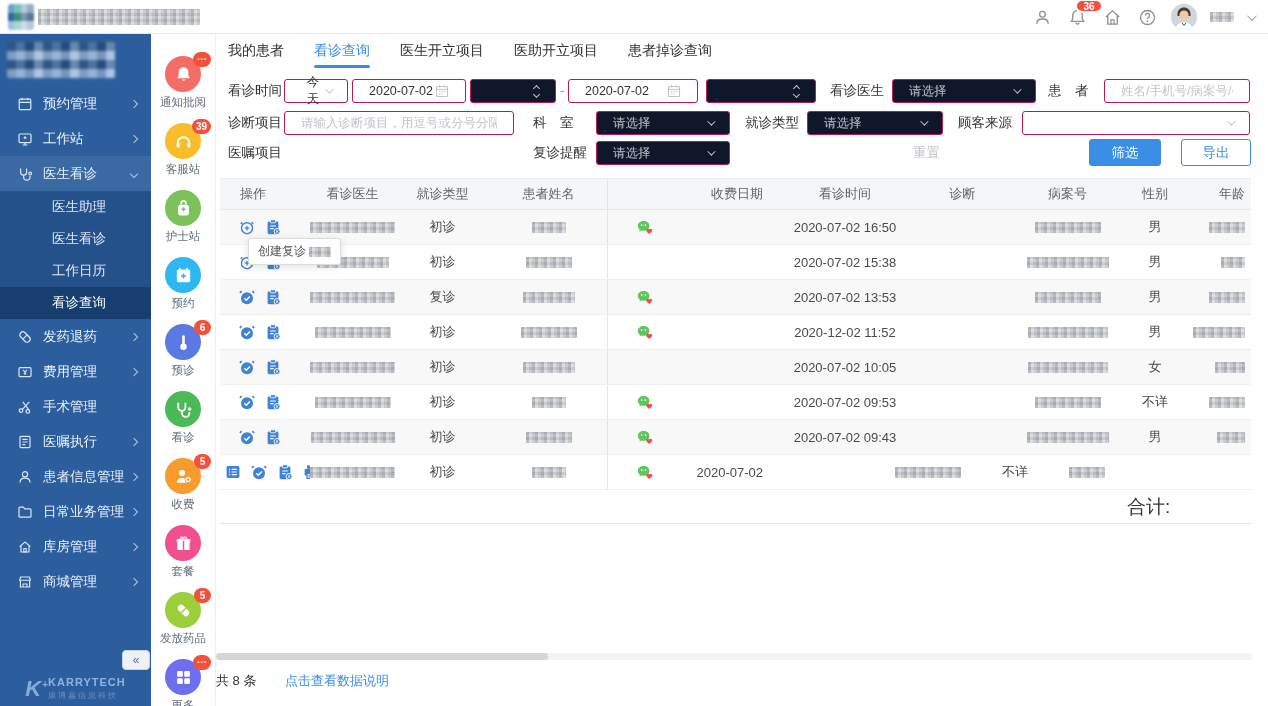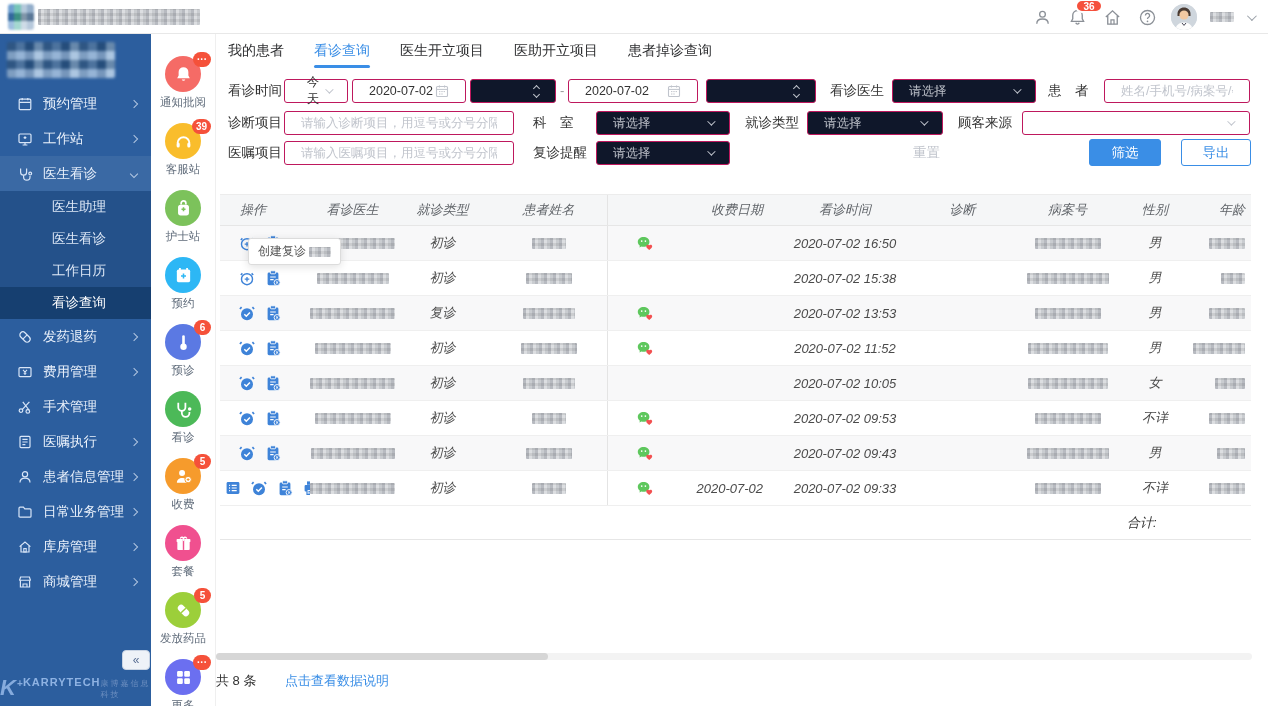--- a/index.html
+++ b/index.html
@@ -53,21 +53,21 @@
   .chev-d { transform:rotate(45deg); }
   .side-sub { background:#24518a; }
   .side-sub .sub-item { height:32px; line-height:32px; padding-left:52px; font-size:13.5px; color:#dfe9f7; cursor:pointer; }
   .side-sub .sub-item.active { background:#163f70; color:#fff; }
   .collapse-btn { position:absolute; right:1px; top:616px; width:28px; height:20px; background:#eef2f8;
     border:1px solid #c9d4e4; border-radius:4px; color:#5a6f94; font-size:12px; line-height:18px;
     text-align:center; cursor:pointer; }
   .brand { position:absolute; left:0; top:642px; width:151px; display:flex; align-items:center; justify-content:center; gap:7px; }
   .brand-k { font-size:22px; font-weight:bold; font-style:italic; color:#86abdd; position:relative; line-height:22px; }
   .brand-k i { position:absolute; right:-7px; top:-4px; font-size:10px; font-style:normal; color:#86abdd; }
-  .brand-txt { display:flex; flex-direction:row; }
+  .brand-txt { display:flex; flex-direction:column; }
   .brand-name { font-size:11px; font-weight:bold; letter-spacing:1px; color:#8fb3e3; }
   .brand-sub { font-size:8px; letter-spacing:2px; color:#6d8fc0; margin-top:2px; }
 
   
   .quickbar { position:absolute; left:151px; top:34px; width:65px; height:672px; background:#fff;
     border-right:1px solid #efefef; z-index:10; display:flex; flex-direction:column; align-items:center;
     padding-top:22px; gap:13px; }
   .qb-item { display:flex; flex-direction:column; align-items:center; cursor:pointer; }
   .qb-circle { width:36px; height:36px; border-radius:50%; position:relative; display:flex; align-items:center; justify-content:center; }
   .qb-circle svg { width:19px; height:19px; }
@@ -98,35 +98,35 @@
   input.ctl { cursor:text; }
   input.ctl::placeholder { color:#c0c4cc; }
   .jlabel { display:inline-flex; justify-content:space-between; }
   .dash { position:absolute; font-size:13px; color:#999; line-height:24px; }
   .reset-txt { position:absolute; font-size:13.5px; color:#bfc3cb; line-height:26px; cursor:pointer; }
   .btn { position:absolute; height:27px; border-radius:3px; font-size:13.5px; text-align:center; line-height:25px; cursor:pointer; }
   .btn.primary { background:#3a8ee6; color:#fff; border:1px solid #3a8ee6; }
   .btn.ghost { background:#fff; color:#3a8ee6; border:1px solid #3a8ee6; }
 
   
-  .table { position:absolute; left:4px; top:160px; width:1031px;font-style:italic; }
+  .table { position:absolute; left:4px; top:144px; width:1031px; }
   .t-head { display:flex; height:32px; background:#f5f6f7; border-top:1px solid #ececec; border-bottom:1px solid #e6e6e6; }
   .t-row { display:flex; height:35px; border-bottom:1px solid #efefef; background:#fff; position:relative; }
   .t-row.odd { background:#f8f8f9; }
   .t-sum { height:34px; border-bottom:1px solid #e6e6e6; position:relative; }
   .cell { display:flex; align-items:center; justify-content:center; height:100%; font-size:13px; color:#4a4a4a; overflow:hidden; flex:none; }
   .cell.al { justify-content:flex-start; }
   .cell.ar { justify-content:flex-end; }
   .cell.hd { font-size:13px; color:#5f6368; }
   .cell.vdiv { border-left:1px solid #e4e4e4; }
   .op { width:18px; height:18px; margin-right:8px; display:inline-flex; cursor:pointer; }
   .op svg { width:18px; height:18px; display:block; }
   .wx { width:17px; height:17px; display:inline-flex; }
   .wx svg { width:17px; height:17px; }
-  .sum-label { position:absolute; left:907px; top:0; height:34px; line-height:34px; font-size:13px; color:#333; }
+  .sum-label { position:absolute; left:907px; top:0; height:34px; line-height:34px; font-size:19px; color:#333; }
 
   .tooltip { position:absolute; left:32px; top:204px; background:#fff; border:1px solid #dcdcdc; border-radius:3px;
     box-shadow:0 2px 8px rgba(0,0,0,.12); padding:4px 9px; font-size:12px; color:#555; z-index:15;
     display:flex; align-items:center; gap:3px; white-space:nowrap; }
 
   .hscroll { position:absolute; left:0; top:619px; width:1036px; height:7px; background:#f3f3f3; border-radius:4px; }
   .hscroll .thumb { position:absolute; left:0; top:0; width:332px; height:7px; background:#d6d6d6; border-radius:4px; cursor:pointer; }
 
   .foot-total { position:absolute; left:0; top:638px; font-size:13px; color:#333; }
   .foot-link { position:absolute; left:69px; top:638px; font-size:13px; color:#3a8ee6; cursor:pointer; }
@@ -484,21 +484,20 @@
   <div class="ctl dis" style="left:591px; top:77px; width:136px;">
     <span class="ph">请选择</span>
     <span class="chev"></span>
   </div>
   <span class="flabel" style="left:742px; top:77px;">顾客来源</span>
   <div class="ctl" style="left:806px; top:77px; width:228px;">
     <span class="chev"></span>
   </div>
 
   <span class="flabel" style="left:12px; top:107px;">医嘱项目</span>
-  <input class="ctl" style="left: 68px; top: 107px; width: 230px;" placeholder="请输入医嘱项目，用逗号或分号分隔">
   <span class="flabel" style="left:317px; top:107px;">复诊提醒</span>
   <div class="ctl dis" style="left:380px; top:107px; width:134px;">
     <span class="ph">请选择</span>
     <span class="chev"></span>
   </div>
   <span class="reset-txt" style="left:697px; top:106px;">重置</span>
   <div class="btn primary" style="left:873px; top:105px; width:72px;">筛选</div>
   <div class="btn ghost" style="left:965px; top:105px; width:70px;">导出</div>
 
   <div class="table" id="table">
@@ -677,21 +676,21 @@
           <span class="wx">
             <svg viewBox="0 0 17 17">
               <path d="M7.6 2.1C4.4 2.1 1.8 4.2 1.8 6.9c0 1.5.8 2.9 2.1 3.8l-.5 1.8 2-1c.7.2 1.5.3 2.2.3 3.2 0 5.8-2.1 5.8-4.9S10.8 2.1 7.6 2.1z" fill="#5ec75d"></path>
               <circle cx="5.7" cy="6.1" r="0.85" fill="#fff"></circle>
               <circle cx="9.4" cy="6.1" r="0.85" fill="#fff"></circle>
               <path d="M13.2 15l-2-1.8c-.7-.6-1-1.2-1-1.9 0-.9.7-1.6 1.6-1.6.5 0 1 .24 1.4.64.4-.4.9-.64 1.4-.64.9 0 1.6.7 1.6 1.6 0 .7-.3 1.3-1 1.9z" fill="#f25050"></path>
             </svg>
           </span>
         </div>
         <div class="cell ar" style="width: 95px; padding: 0px 12px 0px 0px;"></div>
-        <div class="cell " style="width: 140px;">2020-07-02 11:52</div>
+        <div class="cell " style="width: 140px;">2020-12-02 11:52</div>
         <div class="cell " style="width: 95px;"></div>
         <div class="cell " style="width: 115px;">
           <span class="px" style="width: 80px;"></span>
         </div>
         <div class="cell " style="width: 60px;">男</div>
         <div class="cell ar" style="width: 66px; padding: 0px 6px 0px 0px;">
           <span class="px" style="width: 52px;"></span>
         </div>
       </div>
       <div class="t-row odd">
@@ -871,21 +870,20 @@
           <span class="wx">
             <svg viewBox="0 0 17 17">
               <path d="M7.6 2.1C4.4 2.1 1.8 4.2 1.8 6.9c0 1.5.8 2.9 2.1 3.8l-.5 1.8 2-1c.7.2 1.5.3 2.2.3 3.2 0 5.8-2.1 5.8-4.9S10.8 2.1 7.6 2.1z" fill="#5ec75d"></path>
               <circle cx="5.7" cy="6.1" r="0.85" fill="#fff"></circle>
               <circle cx="9.4" cy="6.1" r="0.85" fill="#fff"></circle>
               <path d="M13.2 15l-2-1.8c-.7-.6-1-1.2-1-1.9 0-.9.7-1.6 1.6-1.6.5 0 1 .24 1.4.64.4-.4.9-.64 1.4-.64.9 0 1.6.7 1.6 1.6 0 .7-.3 1.3-1 1.9z" fill="#f25050"></path>
             </svg>
           </span>
         </div>
         <div class="cell ar" style="width: 95px; padding: 0px 12px 0px 0px;">2020-07-02</div>
-        <div class="cell " style="width: 140px;">2020-07-02 09:33</div>
         <div class="cell " style="width: 95px;"></div>
         <div class="cell " style="width: 115px;">
           <span class="px" style="width: 66px;"></span>
         </div>
         <div class="cell " style="width: 60px;">不详</div>
         <div class="cell ar" style="width: 66px; padding: 0px 6px 0px 0px;">
           <span class="px" style="width: 36px;"></span>
         </div>
       </div>
       <div class="t-sum">

